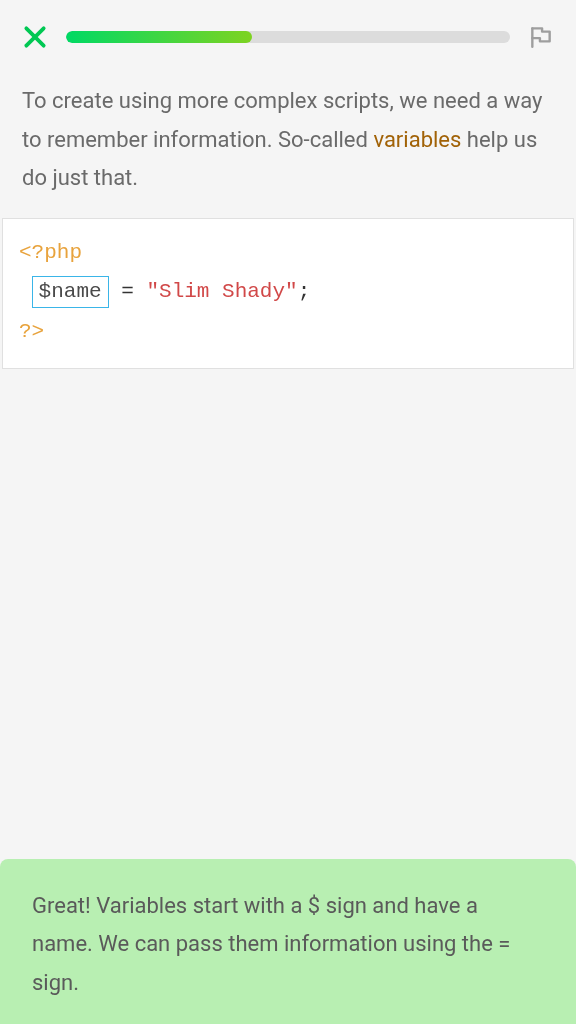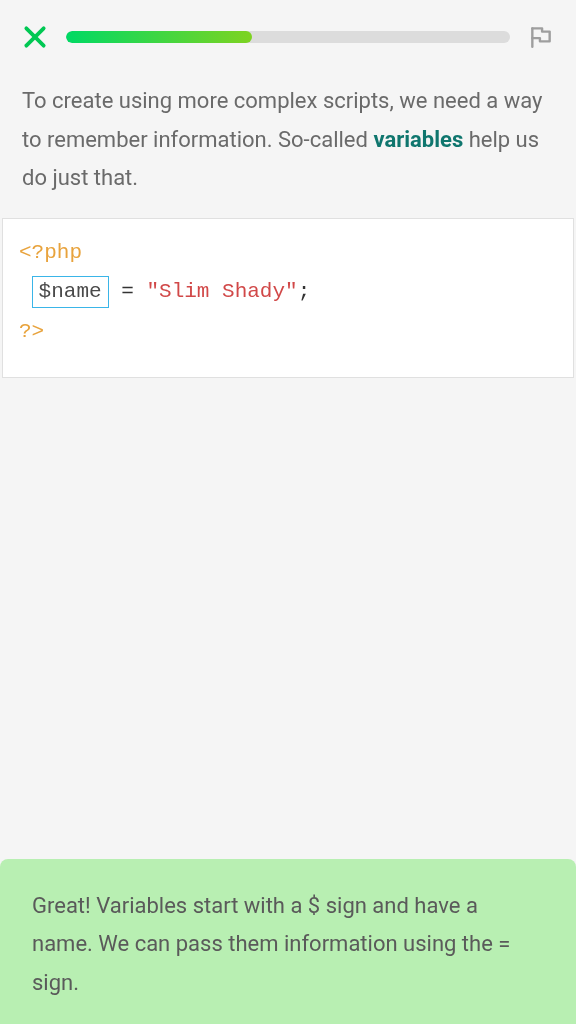--- a/index.html
+++ b/index.html
@@ -73,29 +73,29 @@
     }
     
     .instruction {
       padding: 8px 22px 20px 22px;
       font-size: 22px;
       line-height: 1.75;
       color: #6a6a6a;
     }
     
     .instruction strong {
-      font-weight: 700;
-      color: #0f766e;
+      font-weight: 400;
+      color: #a16207;
     }
     
     .code-box {
       background: #fff;
       border: 1px solid #e0e0e0;
       margin: 0 2px;
-      padding: 14px 16px 25px 16px;
+      padding: 14px 16px 16px 16px;
       font-family: "SFMono-Regular", Consolas, "Liberation Mono", Menlo, monospace;
       font-size: 21px;
       line-height: 1.9;
       color: #333;
     }
     
     .code-line {
       white-space: pre;
     }
     

